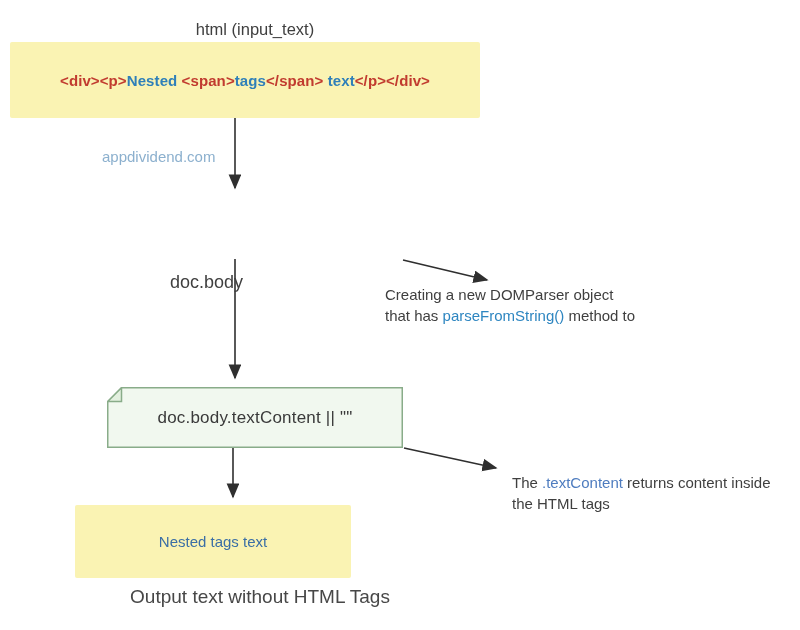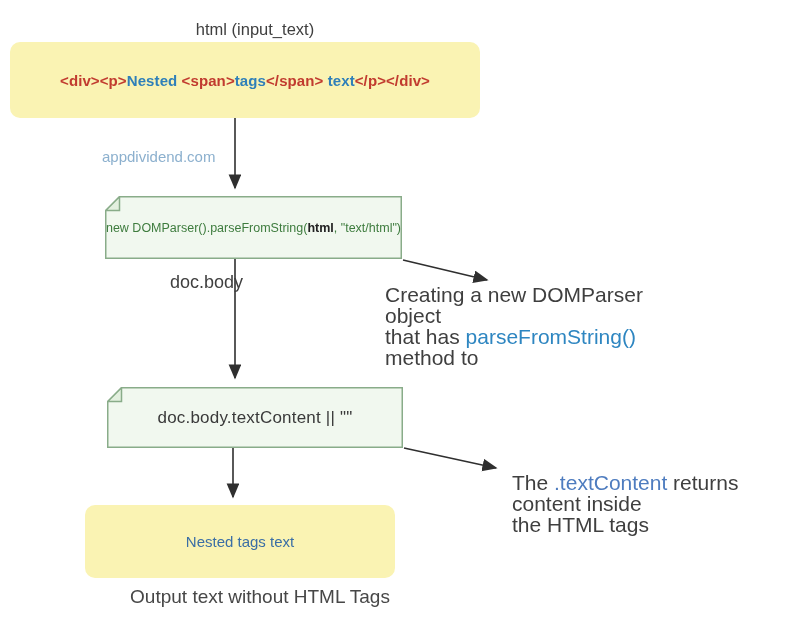--- a/index.html
+++ b/index.html
@@ -9,44 +9,44 @@
     color:var(--ink,#3f3f3f);
   }
   .canvas > div { position:absolute; }
 
   .arrows { position:absolute; left:0; top:0; pointer-events:none; }
   .arrows line { stroke:var(--arrow,#2f2f2f); stroke-width:1.6; }
 
   .title { left:100px; top:20px; width:310px; text-align:center;
            font-size:16.5px; color:var(--ink,#3f3f3f); }
 
-  .yellow-box { background:var(--yellow,#FAF3B3); border-radius:10px;
+  .yellow-box { background:var(--yellow,#FAF3B3); border-radius:2px;
                 display:flex; align-items:center; justify-content:center; }
   .input-box  { left:10px; top:42px; width:470px; height:76px; }
-  .output-box { left:85px; top:505px; width:310px; height:73px; }
+  .output-box { left:75px; top:505px; width:276px; height:73px; }
 
   .code { font-size:15px; font-weight:700; letter-spacing:0.1px; }
   .code .tag  { color:var(--tag-red,#C13B2F); }
   .code .txt  { color:var(--code-blue,#2E7FB9); }
 
   .watermark { left:102px; top:148px; font-size:15px;
                color:var(--watermark-blue,#8CB0CE); }
 
   .note { position:absolute; display:flex; align-items:center; justify-content:center; }
   .note svg { position:absolute; left:0; top:0; }
   .note .note-label { position:relative; }
   .note1 { left:105px; top:196px; width:297px; height:63px; }
   .note2 { left:107px; top:387px; width:296px; height:61px; }
   .note1 .note-label { font-size:12.5px; color:var(--code-green,#3E7C3E); }
   .note1 .arg { color:#222222; font-weight:700; }
   .note2 .note-label { font-size:17px; color:#3a3a3a; letter-spacing:0.2px; }
 
   .docbody { left:170px; top:272px; width:55px; font-size:18px; color:var(--ink,#3f3f3f); }
 
-  .annotation { font-size:21px; line-height:21px; color:var(--ink,#3f3f3f); }
+  .annotation { font-size:15px; line-height:21px; color:var(--ink,#3f3f3f); }
   .annotation1 { left:385px; top:284px; width:310px; }
   .annotation2 { left:512px; top:472px; width:300px; }
   .annotation .link { color:var(--link-blue,#2E86C1); }
   .annotation .ref  { color:var(--ref-blue,#4E7CBF); }
 
   .output-label { font-size:15px; color:var(--output-blue,#3A6EA5); }
 
   .caption { left:125px; top:586px; width:270px; text-align:center;
              font-size:19px; color:#474747; }
 </style>
@@ -71,29 +71,20 @@
   <div class="title">html (input_text)</div>
 
   <div class="yellow-box input-box">
     <div class="code">
       <span class="tag">&lt;div&gt;&lt;p&gt;</span><span class="txt">Nested </span><span class="tag">&lt;span&gt;</span><span class="txt">tags</span><span class="tag">&lt;/span&gt;</span><span class="txt"> text</span><span class="tag">&lt;/p&gt;&lt;/div&gt;</span>
     </div>
   </div>
 
   <div class="watermark">appdividend.com</div>
 
-  <div class="note note1">
-    <svg width="297" height="63" viewBox="0 0 297 63">
-      <path d="M14.5,0.75 H296.25 V62.25 H0.75 V14.5 Z" style="fill:var(--note-fill,#F1F8EF);stroke:var(--note-stroke,#89AC89);stroke-width:1.5"></path>
-      <path d="M14.5,0.75 V14.5 H0.75 Z" style="fill:var(--fold-fill,#E3F0DF);stroke:var(--note-stroke,#89AC89);stroke-width:1.5"></path>
-    </svg>
-    <div class="note-label">
-      <span>new DOMParser().parseFromString(</span><span class="arg">html</span><span>, "text/html")</span>
-    </div>
-  </div>
 
   <div class="docbody">doc.body</div>
 
   <div class="annotation annotation1">
     <span>Creating a new DOMParser object</span><br>
     <span>that has </span><span class="link">parseFromString()</span><span> method to</span><br>
   </div>
 
   <div class="note note2">
     <svg width="296" height="61" viewBox="0 0 296 61">

